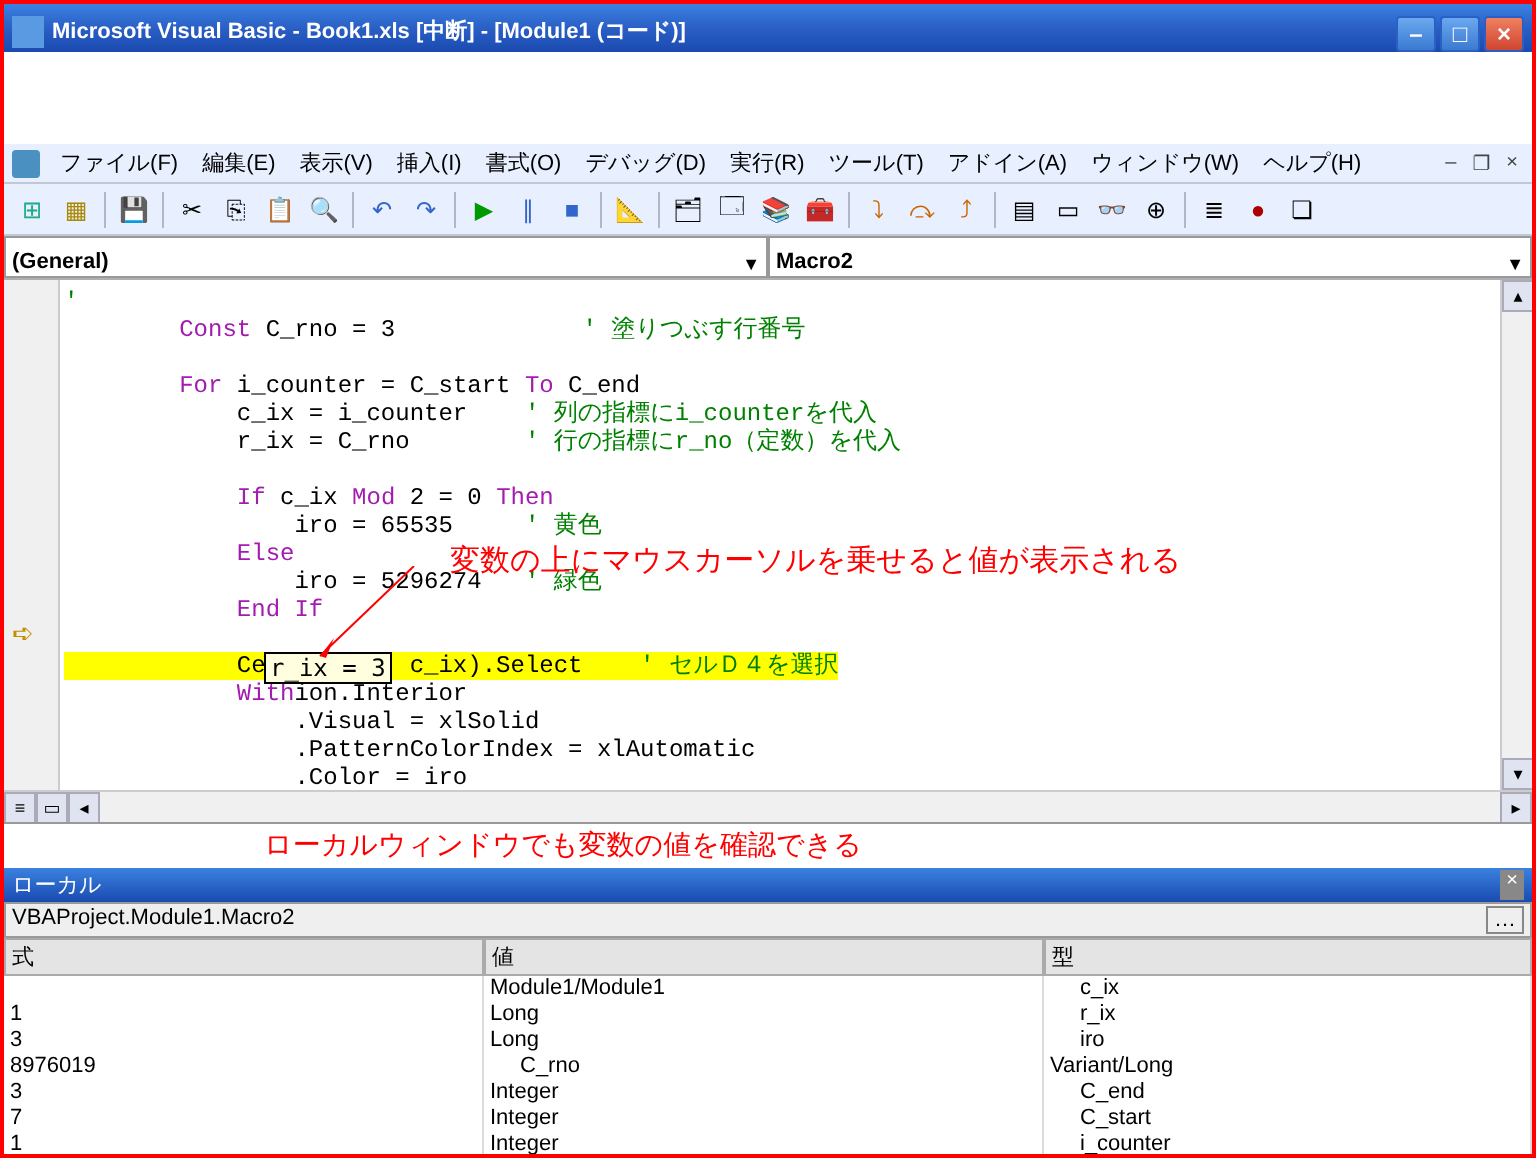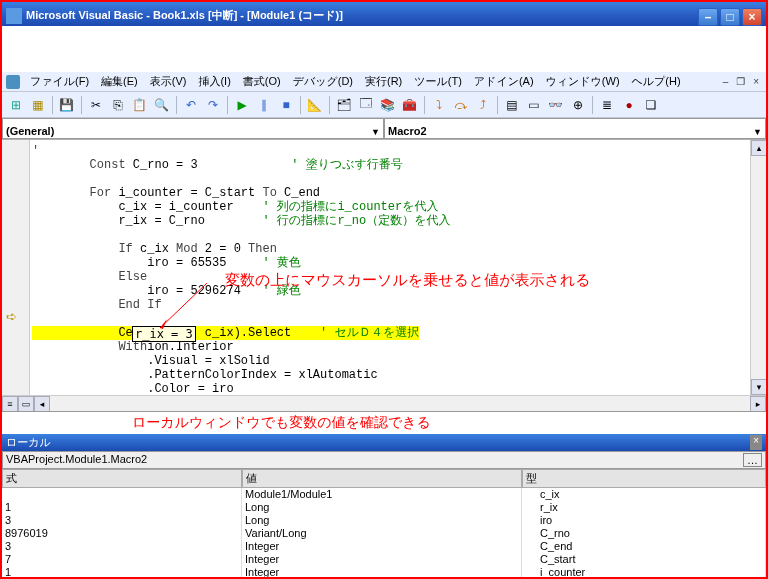--- a/index.html
+++ b/index.html
@@ -17,21 +17,21 @@
   .toolbar { background:#e8f0ff; border-bottom:1px solid #c0c8d8; height:26px; display:flex; align-items:center; padding:0 4px; gap:2px;}
   .toolbar .tbtn { width:20px; height:20px; display:inline-flex; align-items:center; justify-content:center; font-size:12px;}
   .toolbar .sep { width:1px; height:18px; background:#b0b8c8; margin:0 2px;}
   .dropdowns { display:flex; height:22px; border-bottom:1px solid #b0b0b0;}
   .dropdowns select, .dropdowns .combo { flex:1; border:1px solid #999; background:#fff; font-size:11px; padding:1px 3px; display:flex; align-items:flex-end; justify-content:space-between;}
   .dropdowns .combo .arrow { font-size:9px;}
   .code-area { position:relative; height:272px; background:#fff; overflow:hidden; border-bottom:1px solid #999;}
   .gutter { position:absolute; left:0; top:0; width:28px; height:100%; background:#f0f0f0; border-right:1px solid #ccc;}
   .break-arrow { position:absolute; left:4px; top:169px; color:#c09000; font-size:13px;}
   .code { position:absolute; left:30px; top:4px; font-family:"MS Gothic","Courier New",monospace; font-size:12px; white-space:pre; line-height:14px;}
-  .kw { color:#404040;font-family:Liberation Mono, monospace;}
+  .kw { color:#a21caf;font-family:Liberation Mono, monospace;}
   .cm { color:#008000;}
   .hl { background:#ffff00;}
   .annotation-red { position:absolute; color:#ff0000; font-size:15px; font-weight:normal;}
   .tooltip-box { position:absolute; background:#ffffe0; border:1px solid #000; padding:0 2px; font-family:"MS Gothic",monospace; font-size:12px;}
   .scrollbar-v { position:absolute; right:0; top:0; width:16px; height:100%; background:#f0f0f0; border-left:1px solid #ccc;}
   .scrollbar-h { position:absolute; left:0; bottom:0; height:16px; width:100%; background:#f0f0f0; border-top:1px solid #ccc; display:flex;}
   .scrollbar-h .sbtn, .scrollbar-v .sbtn { width:16px; height:16px; background:#e0e4f0; border:1px solid #aab; display:inline-flex; align-items:center; justify-content:center; font-size:9px;}
   .locals { position:relative; }
   .locals-title { background: linear-gradient(to bottom,#3a81e0,#1a4ab0); color:#fff; padding:1px 4px; font-size:11px; display:flex; justify-content:space-between;}
   .locals-title .x { background:#888; color:#fff; padding:0 3px; font-size:10px;}
@@ -200,23 +200,23 @@
     <div class="cell indent">c_ix</div>
     <div class="cell">1</div>
     <div class="cell">Long</div>
 
     <div class="cell indent">r_ix</div>
     <div class="cell">3</div>
     <div class="cell">Long</div>
 
     <div class="cell indent">iro</div>
     <div class="cell">8976019</div>
+    <div class="cell indent">C_rno</div>
+
     <div class="cell">Variant/Long</div>
-
-    <div class="cell indent">C_rno</div>
     <div class="cell">3</div>
     <div class="cell">Integer</div>
 
     <div class="cell indent">C_end</div>
     <div class="cell">7</div>
     <div class="cell">Integer</div>
 
     <div class="cell indent">C_start</div>
     <div class="cell">1</div>
     <div class="cell">Integer</div>

